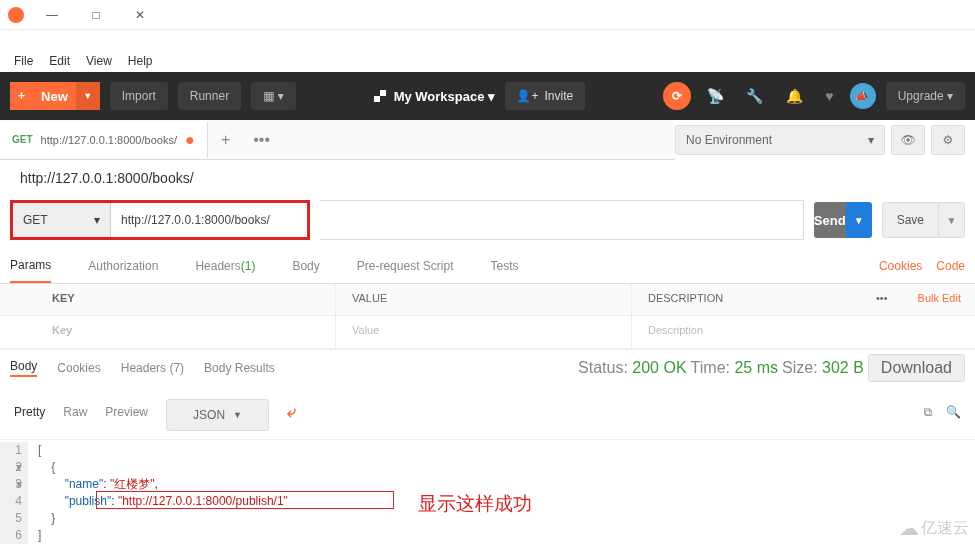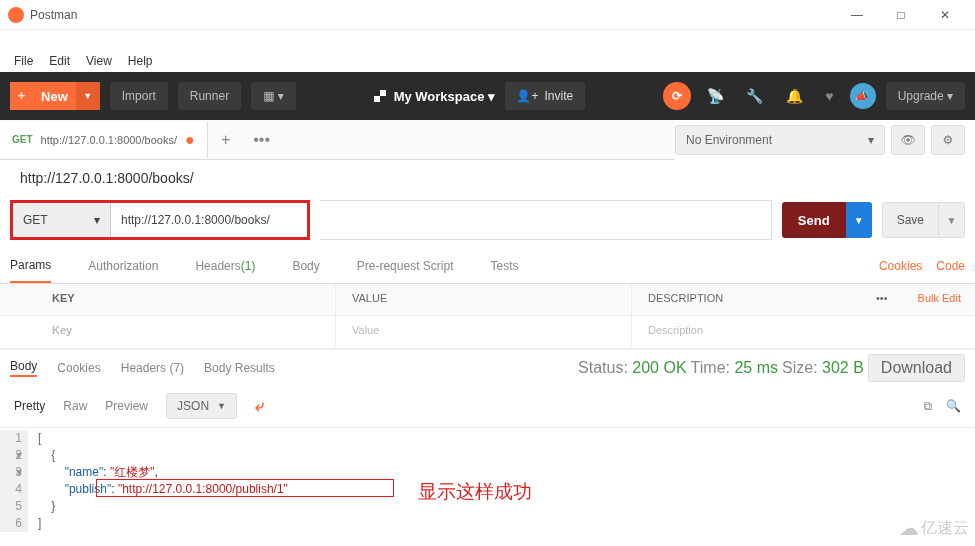--- a/index.html
+++ b/index.html
@@ -29,21 +29,21 @@
 .tab-btn { width: 36px; height: 36px; display: flex; align-items: center; justify-content: center; color: #888; cursor: pointer; font-size: 16px;}
 .env-row { display: flex; align-items: center; gap: 6px; padding-right: 10px; }
 .env-select { background: #efefef; border: 1px solid #ddd; height: 30px; width: 210px; padding: 0 10px; color: #666; display: flex; align-items: center; justify-content: space-between; border-radius: 3px; cursor:pointer;}
 .icon-box { width: 34px; height: 30px; background: #efefef; border: 1px solid #ddd; border-radius: 3px; display: flex; align-items: center; justify-content: center; color: #777; cursor:pointer;}
 .req-name { padding: 10px 20px; font-size: 14px; color: #333; }
 .url-row { display: flex; align-items: center; padding: 4px 10px 8px 10px; gap: 10px; }
 .method-url { border: 3px solid #d22; display: flex; flex: 0 0 300px; height: 40px; }
 .method-sel { width: 98px; background: #eee; border-right: 1px solid #ccc; display: flex; align-items: center; padding: 0 10px; justify-content: space-between; color: #444; cursor:pointer;}
 .url-input { flex: 1; background: #fff; display: flex; align-items: center; padding: 0 10px; color: #444; }
 .url-full { flex:1; background:#fff; border:1px solid #ddd; height:40px; border-left:none; display:flex; align-items:center; padding:0 10px; color:#999;}
-.send-btn { background: #7f1d1d; color: #fff; height: 36px; padding: 0 16px; border-radius: 3px 0 0 3px; font-weight: 600; font-size: 13px; display:flex; align-items:center; cursor:pointer;}
+.send-btn { background: #737373; color: #fff; height: 36px; padding: 0 0; border-radius: 3px 0 0 3px; font-weight: 600; font-size: 13px; display:flex; align-items:center; cursor:pointer;}
 .send-caret { background: #1f7edd; color: #fff; height: 36px; width: 26px; display:flex; align-items:center; justify-content:center; border-radius: 0 3px 3px 0; font-size:10px; cursor:pointer;}
 .save-btn { background: #efefef; border: 1px solid #ddd; height: 36px; padding: 0 14px; border-radius: 3px 0 0 3px; color: #555; display:flex; align-items:center; cursor:pointer;}
 .save-caret { background: #efefef; border: 1px solid #ddd; border-left: none; height: 36px; width: 26px; display:flex; align-items:center; justify-content:center; border-radius: 0 3px 3px 0; color:#888; font-size:10px; cursor:pointer;}
 .req-tabs { display: flex; align-items: center; padding: 0 10px; border-bottom: 1px solid #ddd; height: 36px; gap: 37px; }
 .req-tabs .rtab { color: #888; cursor: pointer; font-size: 12px; height: 100%; display: flex; align-items: center; }
 .req-tabs .rtab.active { color: #333; border-bottom: 2px solid #ff6c37; }
 .req-tabs .count { color: #3c9b3c; }
 .right-links { margin-left: auto; display: flex; gap: 14px; }
 .right-links span { color: #ff6c37; cursor: pointer; }
 .params-table { border-bottom: 1px solid #eee; }
@@ -58,42 +58,41 @@
 .col-menu { flex: 0 0 36px; }
 .resp-tabs { display: flex; align-items: center; padding: 0 10px; height: 36px; gap: 20px; border-top: 1px solid #eee;}
 .resp-tabs .rtab { color: #888; cursor: pointer; }
 .resp-tabs .rtab.active { color: #333; border-bottom: 2px solid #ff6c37; padding-bottom: 2px;}
 .resp-meta { margin-left: auto; display: flex; gap: 4px; color: #888; font-size: 16px; align-items:center;}
 .resp-meta .green { color: #3c9b3c; }
 .download-btn { background: #efefef; border: 1px solid #ddd; height: 28px; padding: 0 12px; border-radius: 3px; color: #666; display:flex; align-items:center; cursor:pointer;}
 .resp-toolbar { display: flex; align-items: center; padding: 8px 14px; gap: 18px; border-bottom: 1px solid #eee;}
 .resp-toolbar .rtbtn { color: #888; cursor: pointer; }
 .resp-toolbar .rtbtn.active { color: #333; }
-.resp-toolbar .sel { background: #efefef; border: 1px solid #ddd; height: 26px; padding: 0 10px; border-radius: 3px; display: flex; align-items: center; gap: 8px; color: #666; cursor:pointer;}
+.resp-toolbar .sel { background: #efefef; border: 1px solid #ddd; height: 32px; padding: 0 26px; border-radius: 3px; display: flex; align-items: center; gap: 8px; color: #666; cursor:pointer;margin-top:6px;}
 .resp-toolbar .wrap-icon { color: #ff6c37; font-weight: bold; font-size: 16px;}
 .resp-toolbar-right { margin-left: auto; display: flex; gap: 14px; color: #888; }
 .code-area { display: flex; font-family: Consolas, monospace; font-size: 12px; padding: 2px 0; position: relative;}
 .gutter { background: #f0f0f0; color: #999; width: 28px; text-align: right; padding: 0 6px; line-height: 17px; }
 .gutter div { height: 17px; }
 .code { padding-left: 10px; line-height: 17px; }
 .code div { height: 17px; white-space: pre; }
 .tok-brk { color: #666; }
 .tok-key { color: #1a5faa; }
 .tok-str { color: #c41a16; }
 .highlight-box { position: absolute; left: 96px; top: 51px; width: 298px; height: 18px; border: 1.5px solid #d22; pointer-events: none;}
 .annotation { position: absolute; left: 418px; top: 51px; color: #d22; font-family: SimSun, serif; font-size: 19px; }
 .watermark { position: absolute; right: 6px; bottom: 6px; color: #ccc; font-size: 16px; font-family: "Microsoft YaHei", sans-serif; display:flex; align-items:center; gap:2px;}
 .watermark .cloud { font-size: 20px; }
 </style>
 </head>
 <body>
 
 <div class="title-bar">
   <div class="logo"></div>
-  <div class="title">Postman</div>
   <div class="win-btn">—</div>
   <div class="win-btn">□</div>
   <div class="win-btn">✕</div>
 </div>
 
 <div class="menu-bar">
   <span>File</span>
   <span>Edit</span>
   <span>View</span>
   <span>Help</span>

